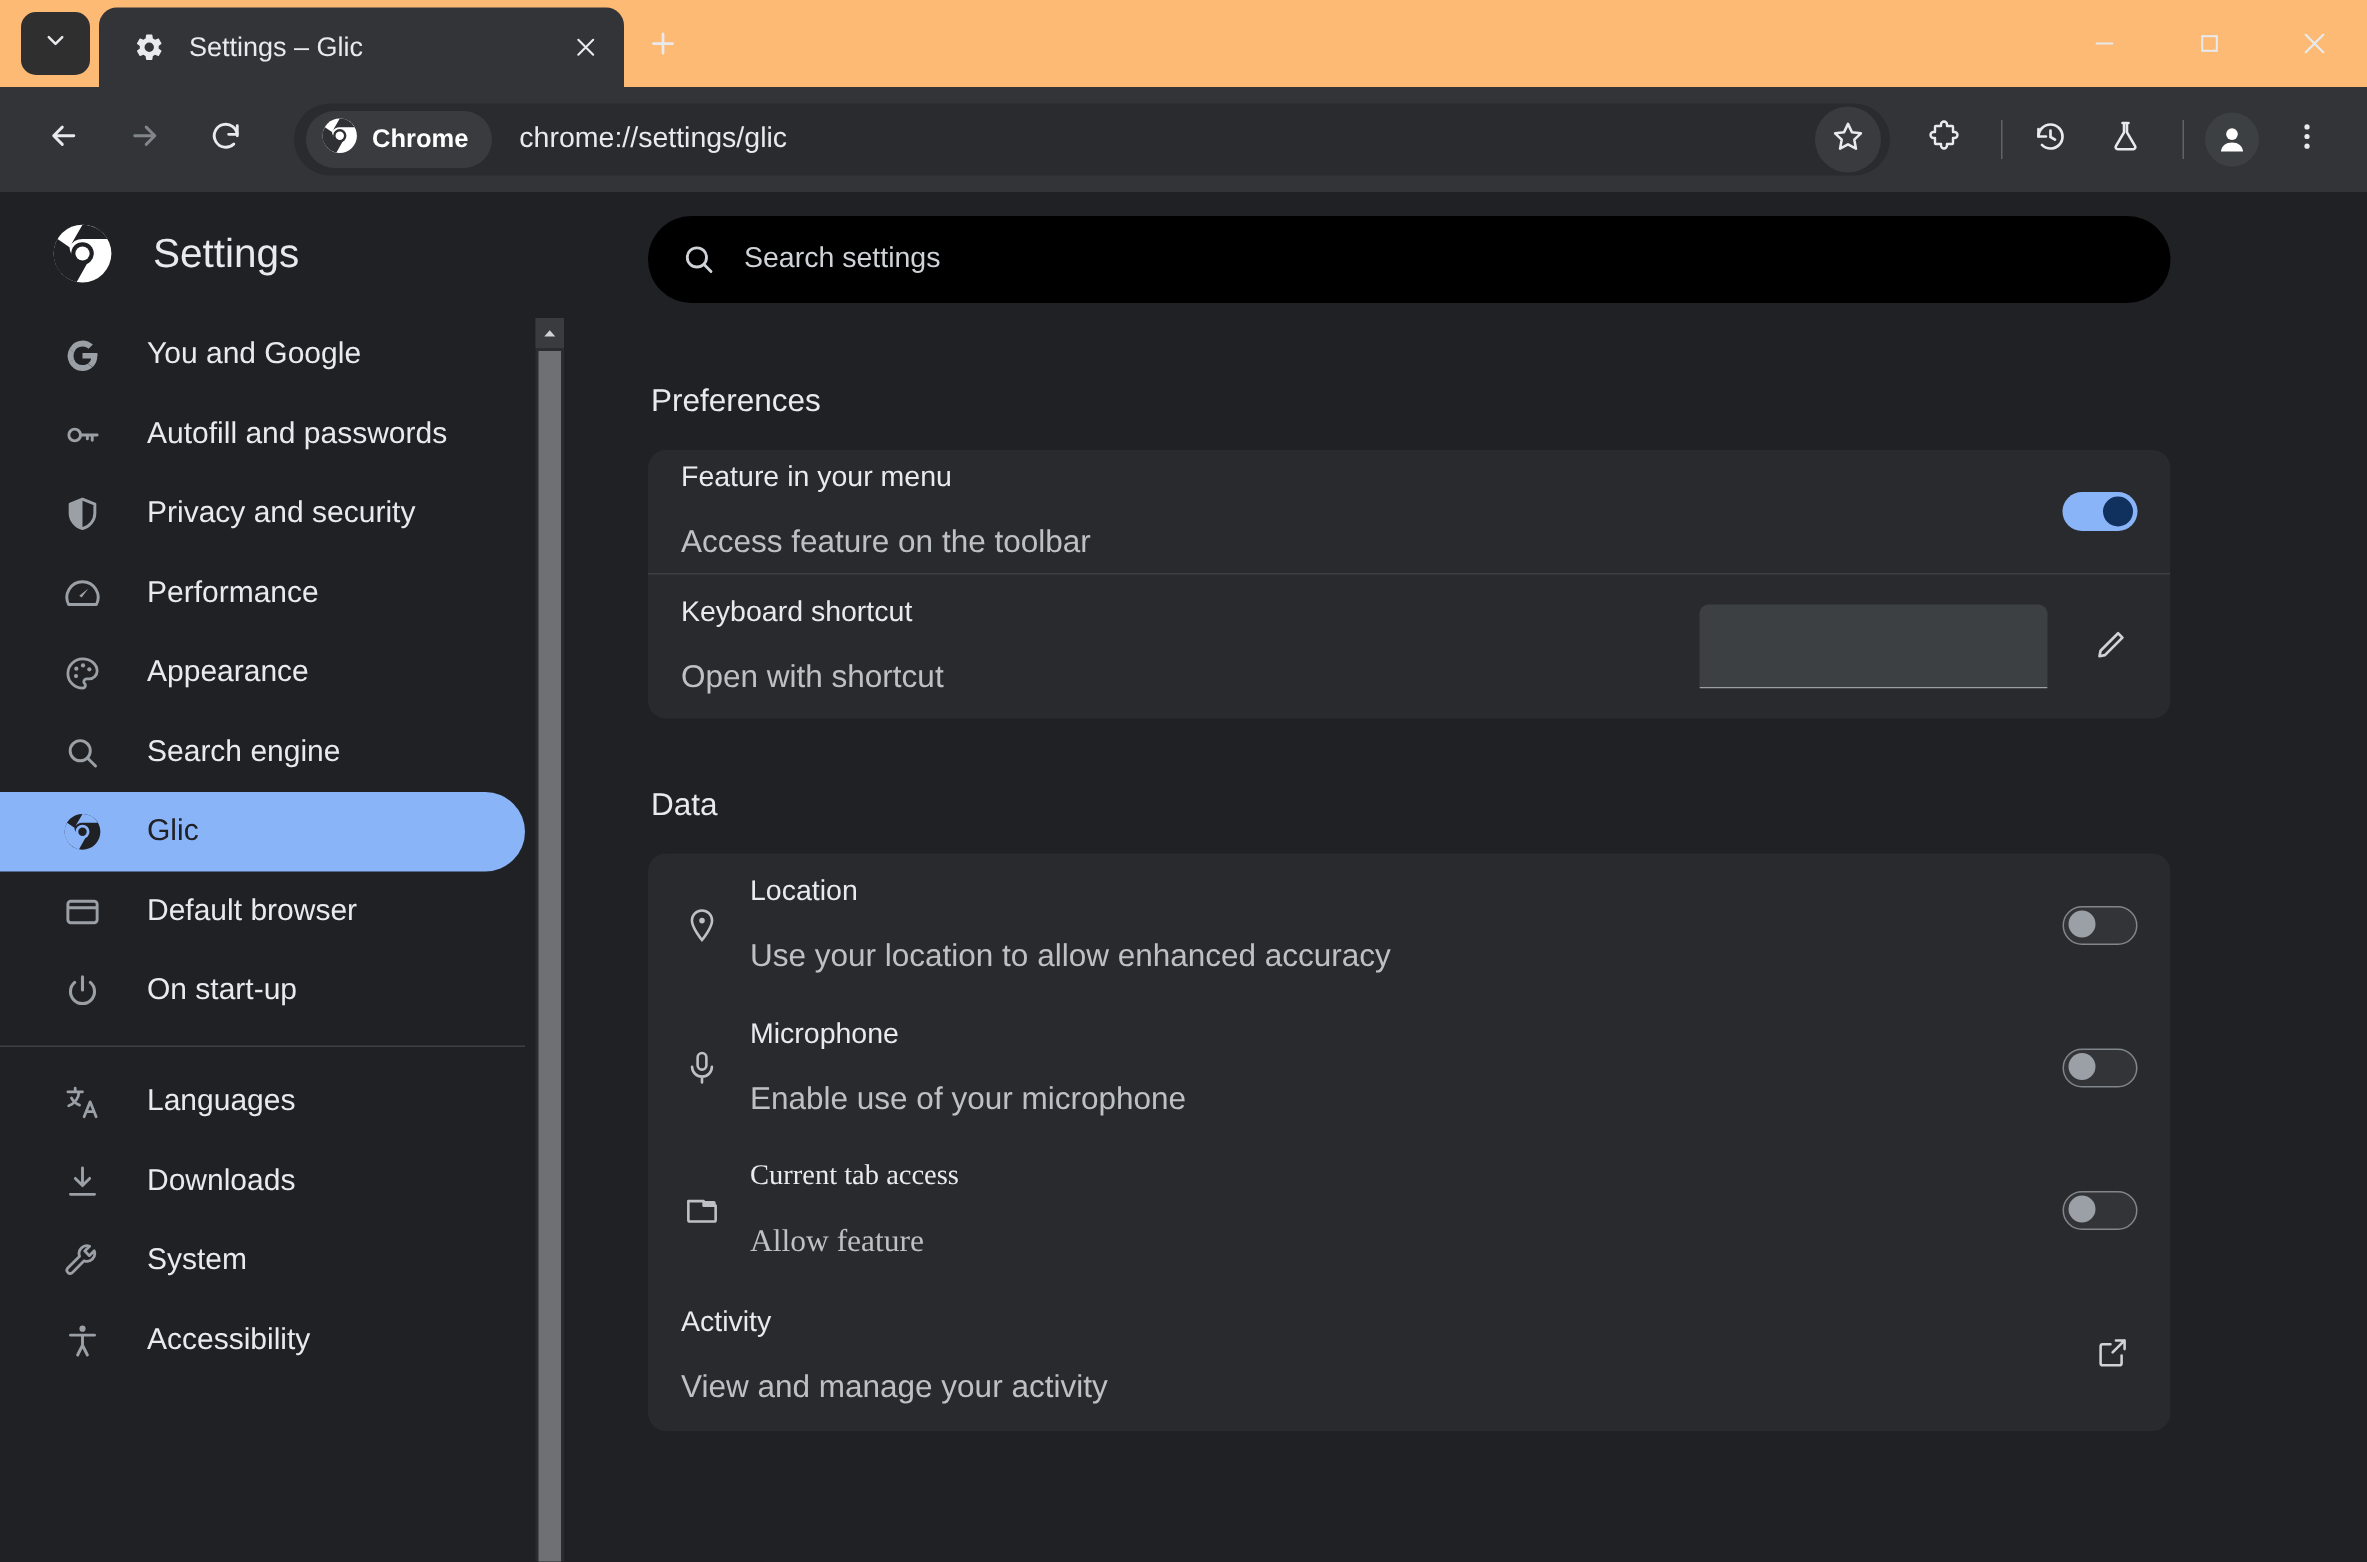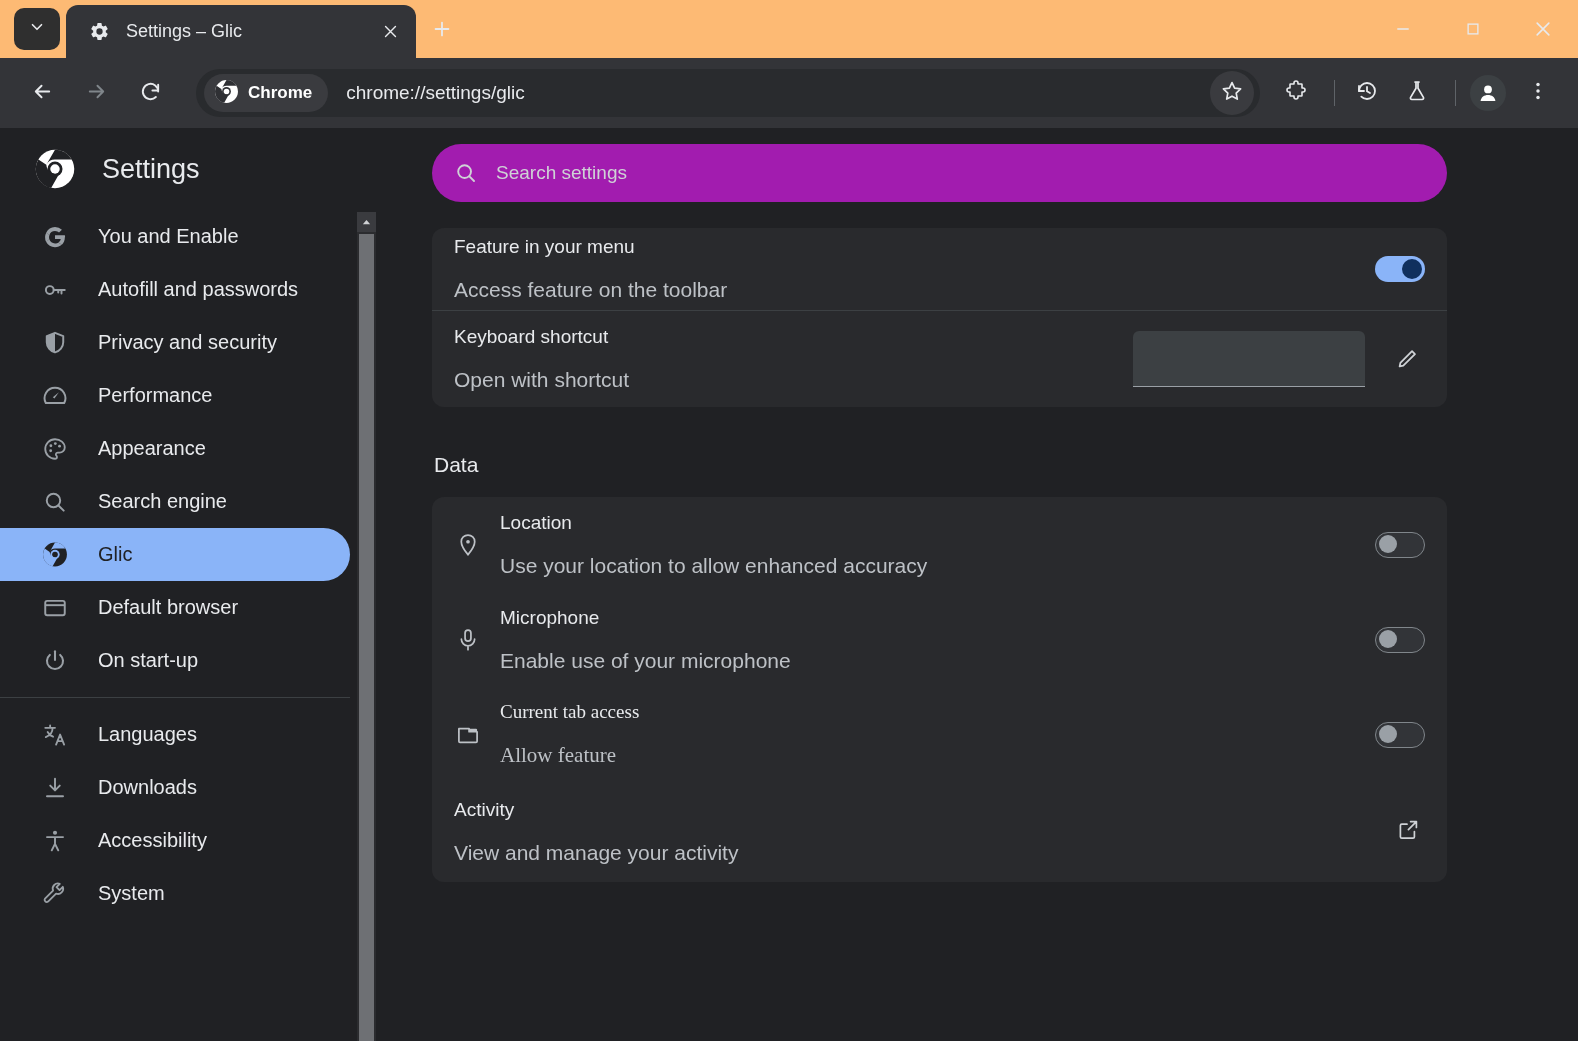--- a/index.html
+++ b/index.html
@@ -81,21 +81,21 @@
   
   .body { position: absolute; left: 0; top: 128px; width: 1578px; height: 913px; background: #202124; }
 
   .settings-header { position: absolute; left: 0; top: 0; width: 1578px; height: 92px; }
   .brand { position: absolute; left: 34px; top: 20px; display: flex; align-items: center; }
   .brand-logo { width: 42px; height: 42px; display:flex; align-items:center; justify-content:center; }
   .brand-title { margin-left: 26px; color: #e8eaed; font-size: 27px; }
 
   .searchbar {
     position: absolute; left: 432px; top: 16px; width: 1015px; height: 58px;
-    background: #a21caf; border-radius: 29px;
+    background: #000000; border-radius: 29px;
     display: flex; align-items: center; padding: 0 22px;
     cursor: text;
   }
   .searchbar .sb-icon { width: 24px; height: 24px; flex: 0 0 auto; }
   .searchbar .sb-text { margin-left: 18px; color: #cfd2d6; font-size: 19px; }
 
   
   .sidebar { position: absolute; left: 0; top: 82px; width: 358px; height: 831px; overflow: hidden; }
   .nav-item {
     position: relative; height: 53px; margin-right: 8px;
@@ -322,21 +322,21 @@
 
       <div class="nav-item">
         <span class="ni-icon">
           <svg viewBox="0 0 24 24" width="26" height="26">
               <path d="M21.3 12.2c0-.7-.06-1.2-.2-1.8H12v3.4h5.3c-.1.9-.7 2.2-1.9 3.1l-.02.12 2.76 2.1.19.02c1.76-1.6 2.77-4 2.77-6.94z" fill="#9aa0a6"></path>
               <path d="M12 21.5c2.5 0 4.6-.8 6.1-2.3l-2.9-2.2c-.8.5-1.8.9-3.2.9a5.5 5.5 0 01-5.2-3.8l-.11.01-2.87 2.2-.04.1A9.5 9.5 0 0012 21.5z" fill="#9aa0a6"></path>
               <path d="M6.8 14.1a5.9 5.9 0 01-.3-1.9c0-.7.12-1.3.3-1.9v-.13L3.86 8a9.5 9.5 0 000 8.5z" fill="#9aa0a6"></path>
               <path d="M12 6.5c1.8 0 3 .77 3.7 1.4l2.7-2.6A9.2 9.2 0 0012 2.7 9.5 9.5 0 003.86 8l2.93 2.3A5.5 5.5 0 0112 6.5z" fill="#9aa0a6"></path>
             </svg>
         </span>
-        <span class="ni-label">You and Enable</span>
+        <span class="ni-label">You and Google</span>
       </div>
 
       <div class="nav-item">
         <span class="ni-icon">
           <svg viewBox="0 0 24 24" width="26" height="26">
               <circle cx="7.2" cy="12" r="3.6" fill="none" stroke="#9aa0a6" stroke-width="1.8"></circle>
               <path d="M10.8 12H21M18 12v3.2M15 12v2.4" fill="none" stroke="#9aa0a6" stroke-width="1.8" stroke-linecap="round"></path>
             </svg>
         </span>
         <span class="ni-label">Autofill and passwords</span>
@@ -435,48 +435,49 @@
           <svg viewBox="0 0 24 24" width="26" height="26">
               <path d="M12 3.4v10.4M7.6 9.8l4.4 4.4 4.4-4.4M4.6 19.6h14.8" fill="none" stroke="#9aa0a6" stroke-width="1.8" stroke-linecap="round" stroke-linejoin="round"></path>
             </svg>
         </span>
         <span class="ni-label">Downloads</span>
       </div>
 
       <div class="nav-item">
         <span class="ni-icon">
           <svg viewBox="0 0 24 24" width="26" height="26">
+              <path d="M19.2 5.4a4.8 4.8 0 01-6.2 6.2L5.6 19a2 2 0 01-2.8-2.8l7.4-7.4a4.8 4.8 0 016.2-6.2l-3 3 2.8 2.8z" fill="none" stroke="#9aa0a6" stroke-width="1.7" stroke-linejoin="round"></path>
+            </svg>
+        </span>
+        <span class="ni-label">System</span>
+      </div>
+
+      <div class="nav-item">
+        <span class="ni-icon">
+          <svg viewBox="0 0 24 24" width="26" height="26">
               <circle cx="12" cy="4.4" r="1.9" fill="#9aa0a6"></circle>
               <path d="M4.6 8.4h14.8M12 8.4v6.2M12 14.6l-3 6M12 14.6l3 6" fill="none" stroke="#9aa0a6" stroke-width="1.8" stroke-linecap="round"></path>
             </svg>
         </span>
         <span class="ni-label">Accessibility</span>
-      </div>
-
-      <div class="nav-item">
-        <span class="ni-icon">
-          <svg viewBox="0 0 24 24" width="26" height="26">
-              <path d="M19.2 5.4a4.8 4.8 0 01-6.2 6.2L5.6 19a2 2 0 01-2.8-2.8l7.4-7.4a4.8 4.8 0 016.2-6.2l-3 3 2.8 2.8z" fill="none" stroke="#9aa0a6" stroke-width="1.7" stroke-linejoin="round"></path>
-            </svg>
-        </span>
-        <span class="ni-label">System</span>
       </div>
     </div>
 
     <div class="scrollbar">
       <div class="sb-arrow">
         <svg viewBox="0 0 12 12" width="11" height="11">
             <path d="M6 3.4L10 8H2z" fill="#d0d2d5"></path>
           </svg>
       </div>
       <div class="sb-thumb"></div>
     </div>
 
     <div class="main">
 
+      <div class="section-title">Preferences</div>
 
       <div class="card">
         <div class="row" style="height:82px;">
           <div class="row-text">
             <div class="row-title">Feature in your menu</div>
             <div class="row-sub">Access feature on the toolbar</div>
           </div>
           <div class="toggle on"></div>
         </div>
 

